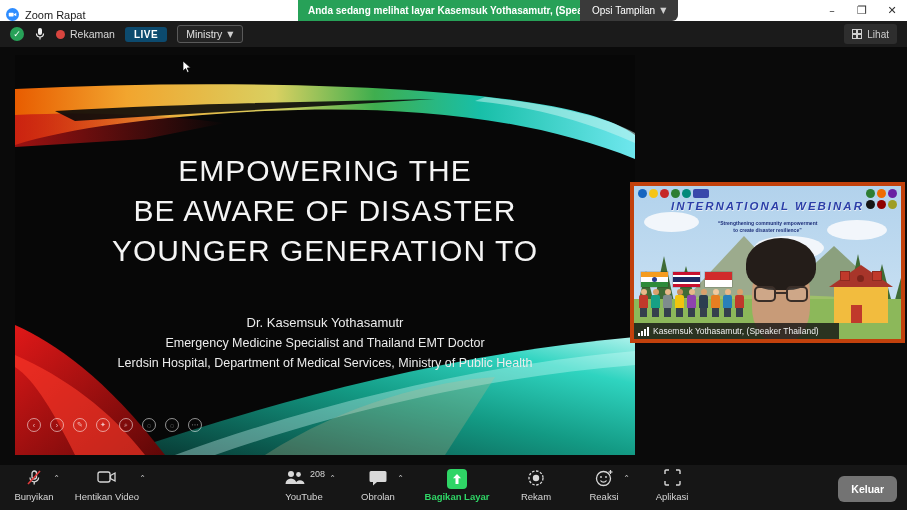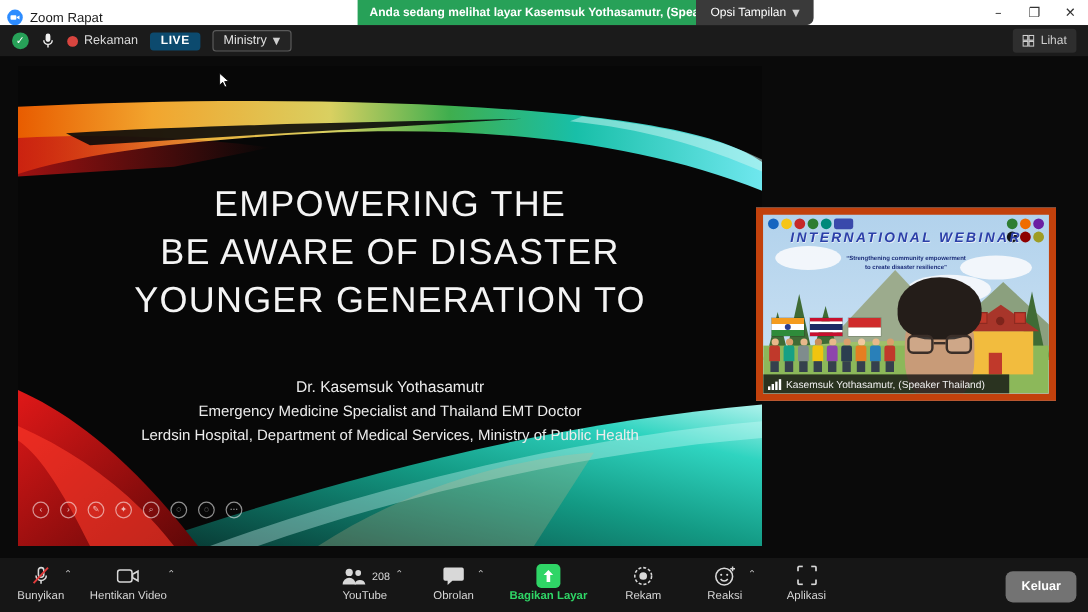--- a/index.html
+++ b/index.html
@@ -50,22 +50,22 @@
   .speaker-block { position:absolute; top:258px; left:0; width:100%; text-align:center; color:#ececec; }
   .speaker-name { font-size:13px; line-height:20px; }
   .speaker-role { font-size:12.5px; line-height:20px; }
   .speaker-aff { font-size:12.5px; line-height:20px; }
   .presenter-controls { position:absolute; left:12px; top:363px; display:flex; gap:9px; }
   .pcirc { width:14px; height:14px; border:1px solid rgba(255,255,255,0.55); border-radius:50%;
     color:rgba(255,255,255,0.7); font-size:7px; display:flex; align-items:center; justify-content:center; }
   .cursor-arrow { position:absolute; left:167px; top:5px; }
 
   
-  .video-tile { position:absolute; left:630px; top:126px; width:250px; height:161px; background:#b9d7ee;
-    overflow:hidden; border:6px solid #c2410c; }
+  .video-tile { position:absolute; left:630px; top:135px; width:275px; height:161px; background:#b9d7ee;
+    overflow:hidden; border:4px solid #c2410c; }
   .sky { position:absolute; inset:0; background:linear-gradient(#b2d2ec,#cde3f4); }
   .cloud { position:absolute; background:#f4f8fb; border-radius:50%; opacity:.95; }
   .ground { position:absolute; left:0; right:0; bottom:0; height:40px; background:#8cb85a; }
   .ground2 { position:absolute; left:0; right:0; bottom:28px; height:16px; background:#9ec06a; border-radius:50% 50% 0 0/90% 90% 0 0; }
   .tile-logos-left { position:absolute; left:4px; top:3px; display:flex; gap:2px; }
   .tile-logos-right { position:absolute; right:4px; top:3px; display:grid; grid-template-columns:repeat(3,9px); gap:2px; }
   .mini-logo { width:9px; height:9px; border-radius:50%; }
   .webinar-title { position:absolute; top:14px; left:0; width:100%; text-align:center; color:#2b3fa8;
     font-weight:bold; font-size:11.5px; letter-spacing:2px; font-style:italic;
     text-shadow:0.5px 0.5px 0 #e8eef8; }
@@ -97,21 +97,21 @@
     display:flex; align-items:center; gap:4px; padding:0 6px 0 4px; }
   .name-label span.txt { color:#efefef; font-size:8.5px; white-space:nowrap; }
   .sig { display:flex; align-items:flex-end; gap:1px; }
   .sig i { display:block; width:2px; background:#fff; }
 
   
   .toolbar { position:absolute; bottom:0; left:0; right:0; height:45px; background:#161616; }
   .tb-left { position:absolute; left:12px; top:4px; display:flex; gap:16px; }
   .tb-center { position:absolute; left:276px; top:4px; display:flex; gap:24px; }
   .tb-item { display:flex; flex-direction:column; align-items:center; position:relative; min-width:44px; }
-  .tb-icon { height:21px; display:flex; align-items:center; justify-content:center; gap:3px; }
+  .tb-icon { height:21px; display:flex; justify-content:center; gap:3px; }
   .tb-icon svg { display:block; }
   .tb-label { font-size:9.5px; color:#d6d6d6; margin-top:1px; white-space:nowrap; }
   .tb-chev { position:absolute; right:-4px; top:5px; font-size:8px; color:#bdbdbd; font-family:"DejaVu Sans", sans-serif; }
   .tb-count { font-size:9px; color:#d6d6d6; margin-left:2px; }
   .share-item .tb-label { color:#2fd566; font-weight:bold; }
   .share-ico { width:20px; height:20px; background:#2fd566; border-radius:4px; display:flex; align-items:center; justify-content:center; }
   .leave-btn { position:absolute; right:10px; top:11px; background:#737373; color:#fff; font-size:10.5px;
     font-weight:bold; border:none; border-radius:6px; padding:7px 13px; }
 </style>
 </head>

